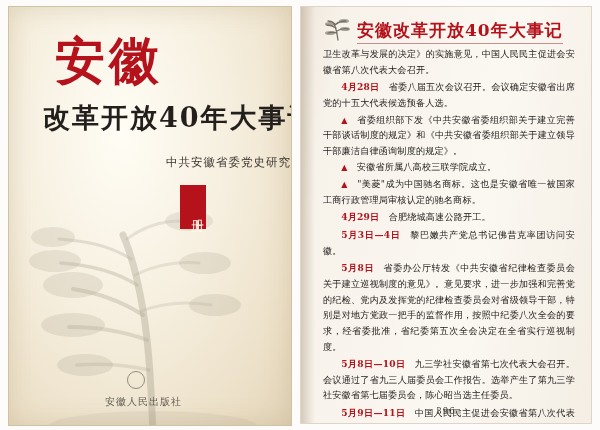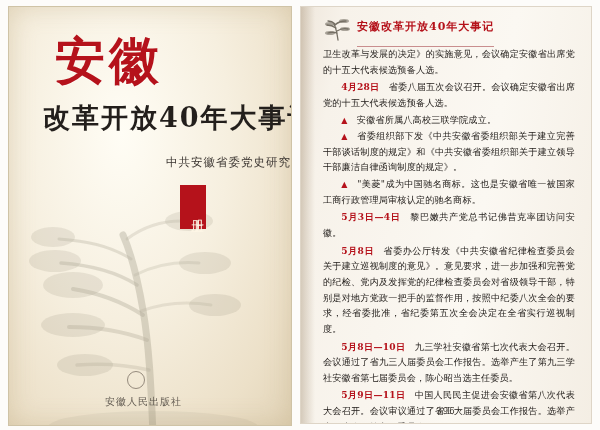--- a/index.html
+++ b/index.html
@@ -145,26 +145,26 @@
   }
   .page-header {
     position: relative;
     height: 30px;
     margin-bottom: 2px;
   }
   .page-header .head-title {
     position: absolute;
     left: 34px;
     top: 4px;
-    font-size: 11px;
+    font-size: 17px;
     font-weight: bold;
     color: #b5121b;
     letter-spacing: 1px;
     border-bottom: 1px solid #c98e8e;
-    padding-bottom: 12px;
+    padding-bottom: 1px;
     white-space: nowrap;
   }
   .page-header .head-mark {
     position: absolute;
     left: 2px;
     top: 0;
     width: 26px;
     height: 26px;
     opacity: 0.75;
   }
@@ -262,25 +262,26 @@
             <ellipse cx="5" cy="18" rx="5" ry="2"></ellipse>
             <ellipse cx="19" cy="6" rx="5" ry="2"></ellipse>
             <ellipse cx="20" cy="14" rx="5" ry="2"></ellipse>
           </g>
         </svg>
       </div>
       <div class="head-title">安徽改革开放40年大事记</div>
     </div>
 
     <div class="body-text" id="body-text">
-        <p class="noindent"><span>卫生改革与发展的决定》的实施意见，会议确定安徽省出席党的十五大代表候选预备人选。</span></p>
+        <p class="noindent"><span>卫生改革与发展的决定》的实施意见，中国人民民主促进会安徽省第八次代表大会召开。</span></p>
         <p><span class="date">4月28日</span>　<span>省委八届五次会议召开。会议确定安徽省出席党的十五大代表候选预备人选。</span></p>
+        <p><span class="tri">▲</span>　<span>省委组织部下发《中共安徽省委组织部关于建立完善干部谈话制度的规定》和《中共安徽省委组织部关于建立领导干部廉洁自律函询制度的规定》。</span></p>
         <p><span class="tri">▲</span>　<span>安徽省所属八高校三联学院成立。</span></p>
-        <p><span class="tri">▲</span>　<span>省委组织部下发《中共安徽省委组织部关于建立完善干部谈话制度的规定》和《中共安徽省委组织部关于建立领导干部廉洁自律函询制度的规定》。</span></p>
         <p><span class="tri">▲</span>　<span>"美菱"成为中国驰名商标。这也是安徽省唯一被国家工商行政管理局审核认定的驰名商标。</span></p>
+        <p><span class="date">4月29日</span>　<span>合肥绕城高速公路开工。</span></p>
         <p><span class="date">5月3日—4日</span>　<span>黎巴嫩共产党总书记佛昔克率团访问安徽。</span></p>
         <p><span class="date">5月8日</span>　<span>省委办公厅转发《中共安徽省纪律检查委员会关于建立巡视制度的意见》。意见要求，进一步加强和完善党的纪检、党内及发挥党的纪律检查委员会对省级领导干部，特别是对地方党政一把手的监督作用，按照中纪委八次全会的要求，经省委批准，省纪委第五次全会决定在全省实行巡视制度。</span></p>
         <p><span class="date">5月8日—10日</span>　<span>九三学社安徽省第七次代表大会召开。会议通过了省九三人届委员会工作报告。选举产生了第九三学社安徽省第七届委员会，陈心昭当选主任委员。</span></p>
         <p><span class="date">5月9日—11日</span>　<span>中国人民民主促进会安徽省第八次代表大会召开。会议审议通过了省工大届委员会工作报告。选举产生了省农工第七届委员会。</span></p>
       </div>
 
     <div class="page-number">· 396 ·</div>
   </div>
 
 </div>

